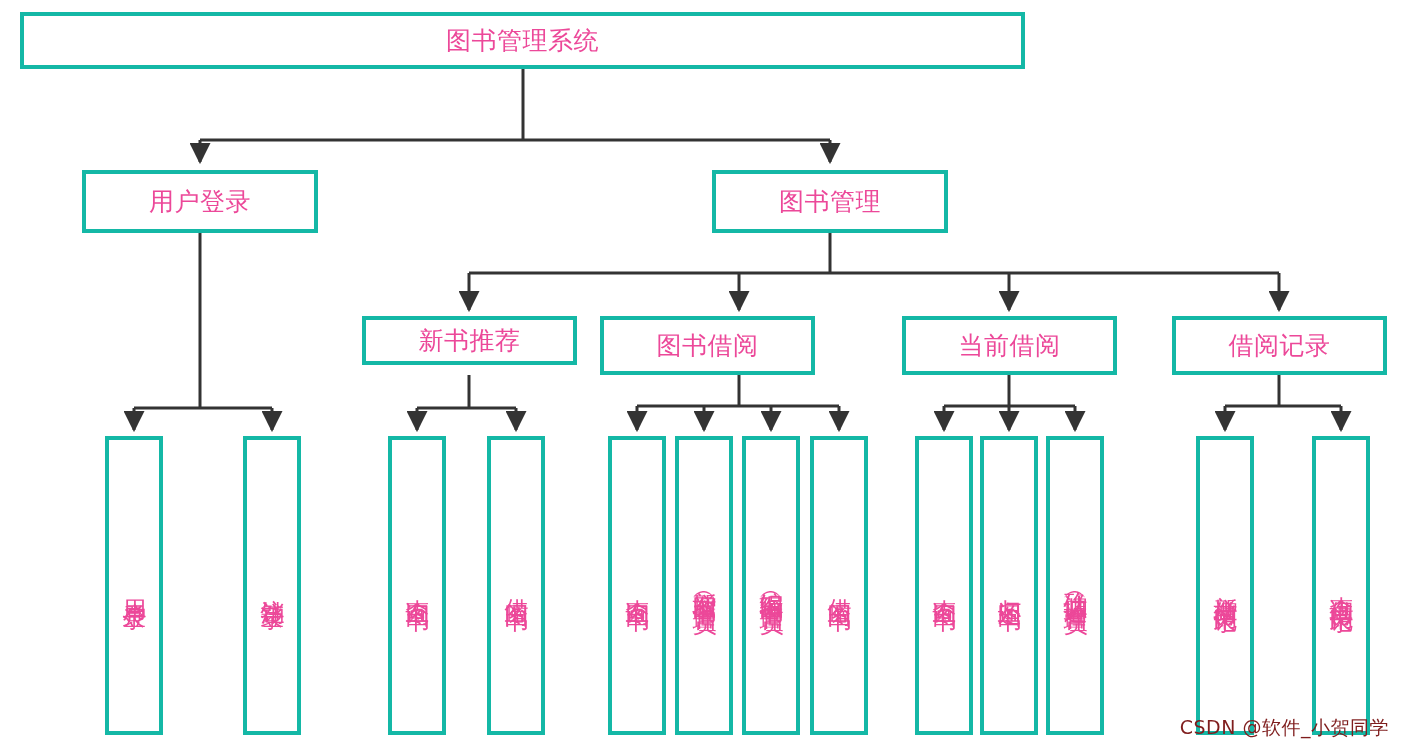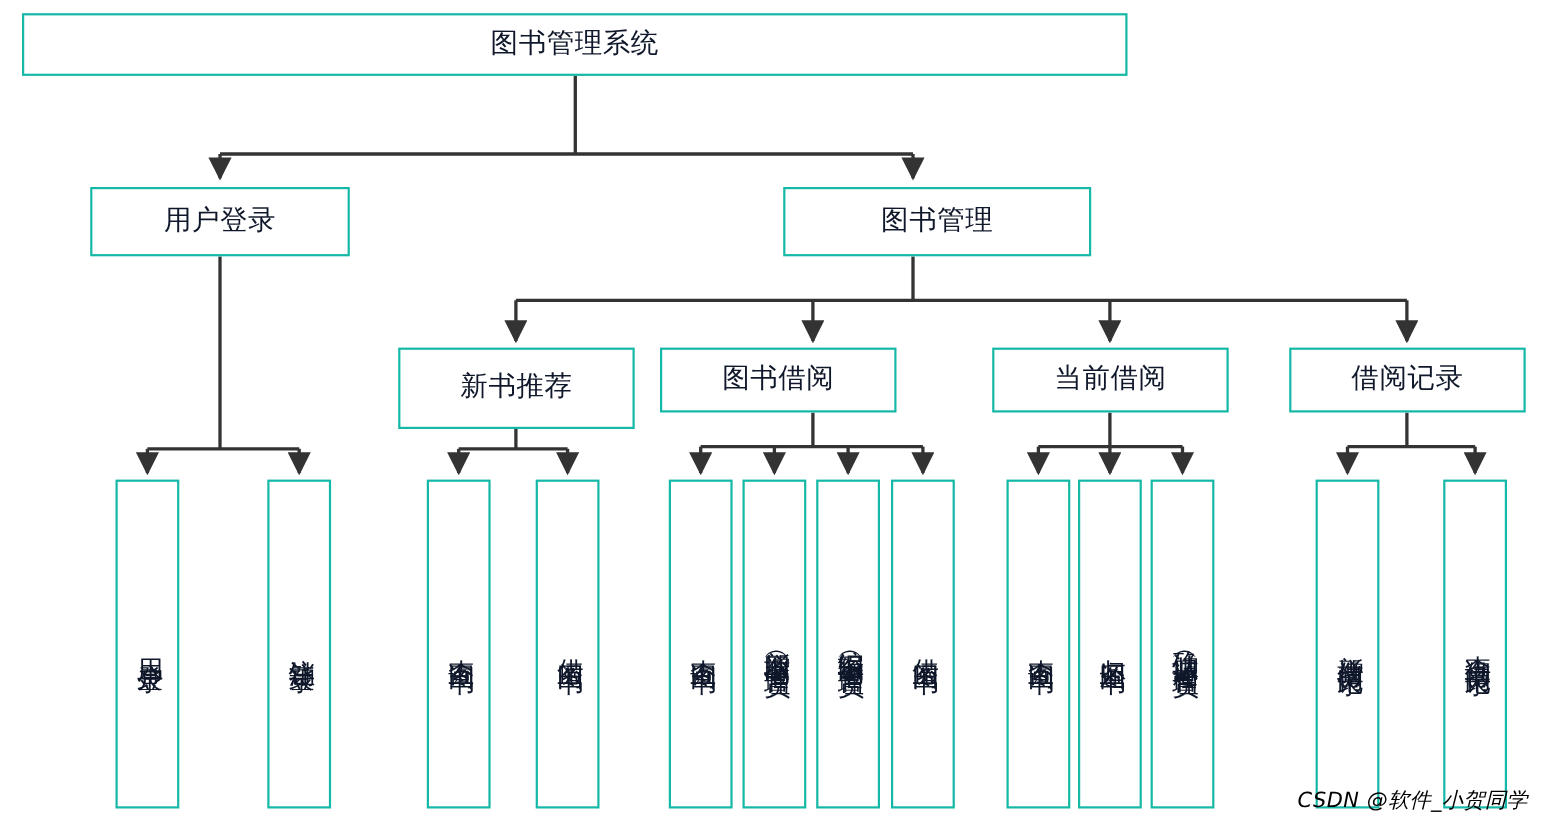--- a/index.html
+++ b/index.html
@@ -22,27 +22,26 @@
     position: absolute;
     left: 0;
     top: 0;
     width: 1405px;
     height: 747px;
     pointer-events: none;
   }
   .node {
     position: absolute;
     box-sizing: border-box;
-    border: 2px solid #14b8a6;
+    border: 4px solid #14b8a6;
     background: #ffffff;
     display: flex;
     align-items: center;
     justify-content: center;
-    color: #0f172a;
-    font-family: Liberation Mono, monospace;
+    color: #ec4899;
   }
   .node .label {
     display: block;
     text-align: center;
     line-height: 1.18;
     letter-spacing: 0.5px;
   }
   
   .node.h .label {
     font-size: 25px;
@@ -64,24 +63,23 @@
     line-height: 1.05;
     letter-spacing: 3px;
     white-space: normal;
     max-height: 100%;
   }
   .watermark {
     position: absolute;
     right: 16px;
     bottom: 6px;
     font-size: 19px;
-    color: #000000;
+    color: #7f1d1d;
     white-space: nowrap;
     letter-spacing: 0.5px;
-    font-style: italic;
   }
 </style>
 </head>
 <body>
 
 <div id="canvas">
 
   <svg class="edges" viewBox="0 0 1405 747" width="1405" height="747" xmlns="http://www.w3.org/2000/svg">
     <defs>
       <marker id="arrow" viewBox="0 0 10 10" refX="9" refY="5" markerWidth="7" markerHeight="7" orient="auto-start-reverse">
@@ -132,25 +130,25 @@
     </g>
   </svg>
 
   <div class="node h root" style="left:20px; top:12px; width:1005px; height:57px;">
     <span class="label">图书管理系统</span>
   </div>
 
   <div class="node h" style="left:82px; top:170px; width:236px; height:63px;">
     <span class="label">用户登录</span>
   </div>
-  <div class="node h" style="left:712px; top:170px; width:280px; height:63px;">
+  <div class="node h" style="left:712px; top:170px; width:236px; height:63px;">
     <span class="label">图书管理</span>
   </div>
 
-  <div class="node h" style="left:362px; top:316px; width:215px; height:74px;">
+  <div class="node h" style="left:362px; top:316px; width:215px; height:49px;">
     <span class="label">新书推荐</span>
   </div>
   <div class="node h" style="left:600px; top:316px; width:215px; height:59px;">
     <span class="label">图书借阅</span>
   </div>
   <div class="node h" style="left:1172px; top:316px; width:215px; height:59px;">
     <span class="label">借阅记录</span>
   </div>
   <div class="node h" style="left:902px; top:316px; width:215px; height:59px;">
     <span class="label">当前借阅</span>

